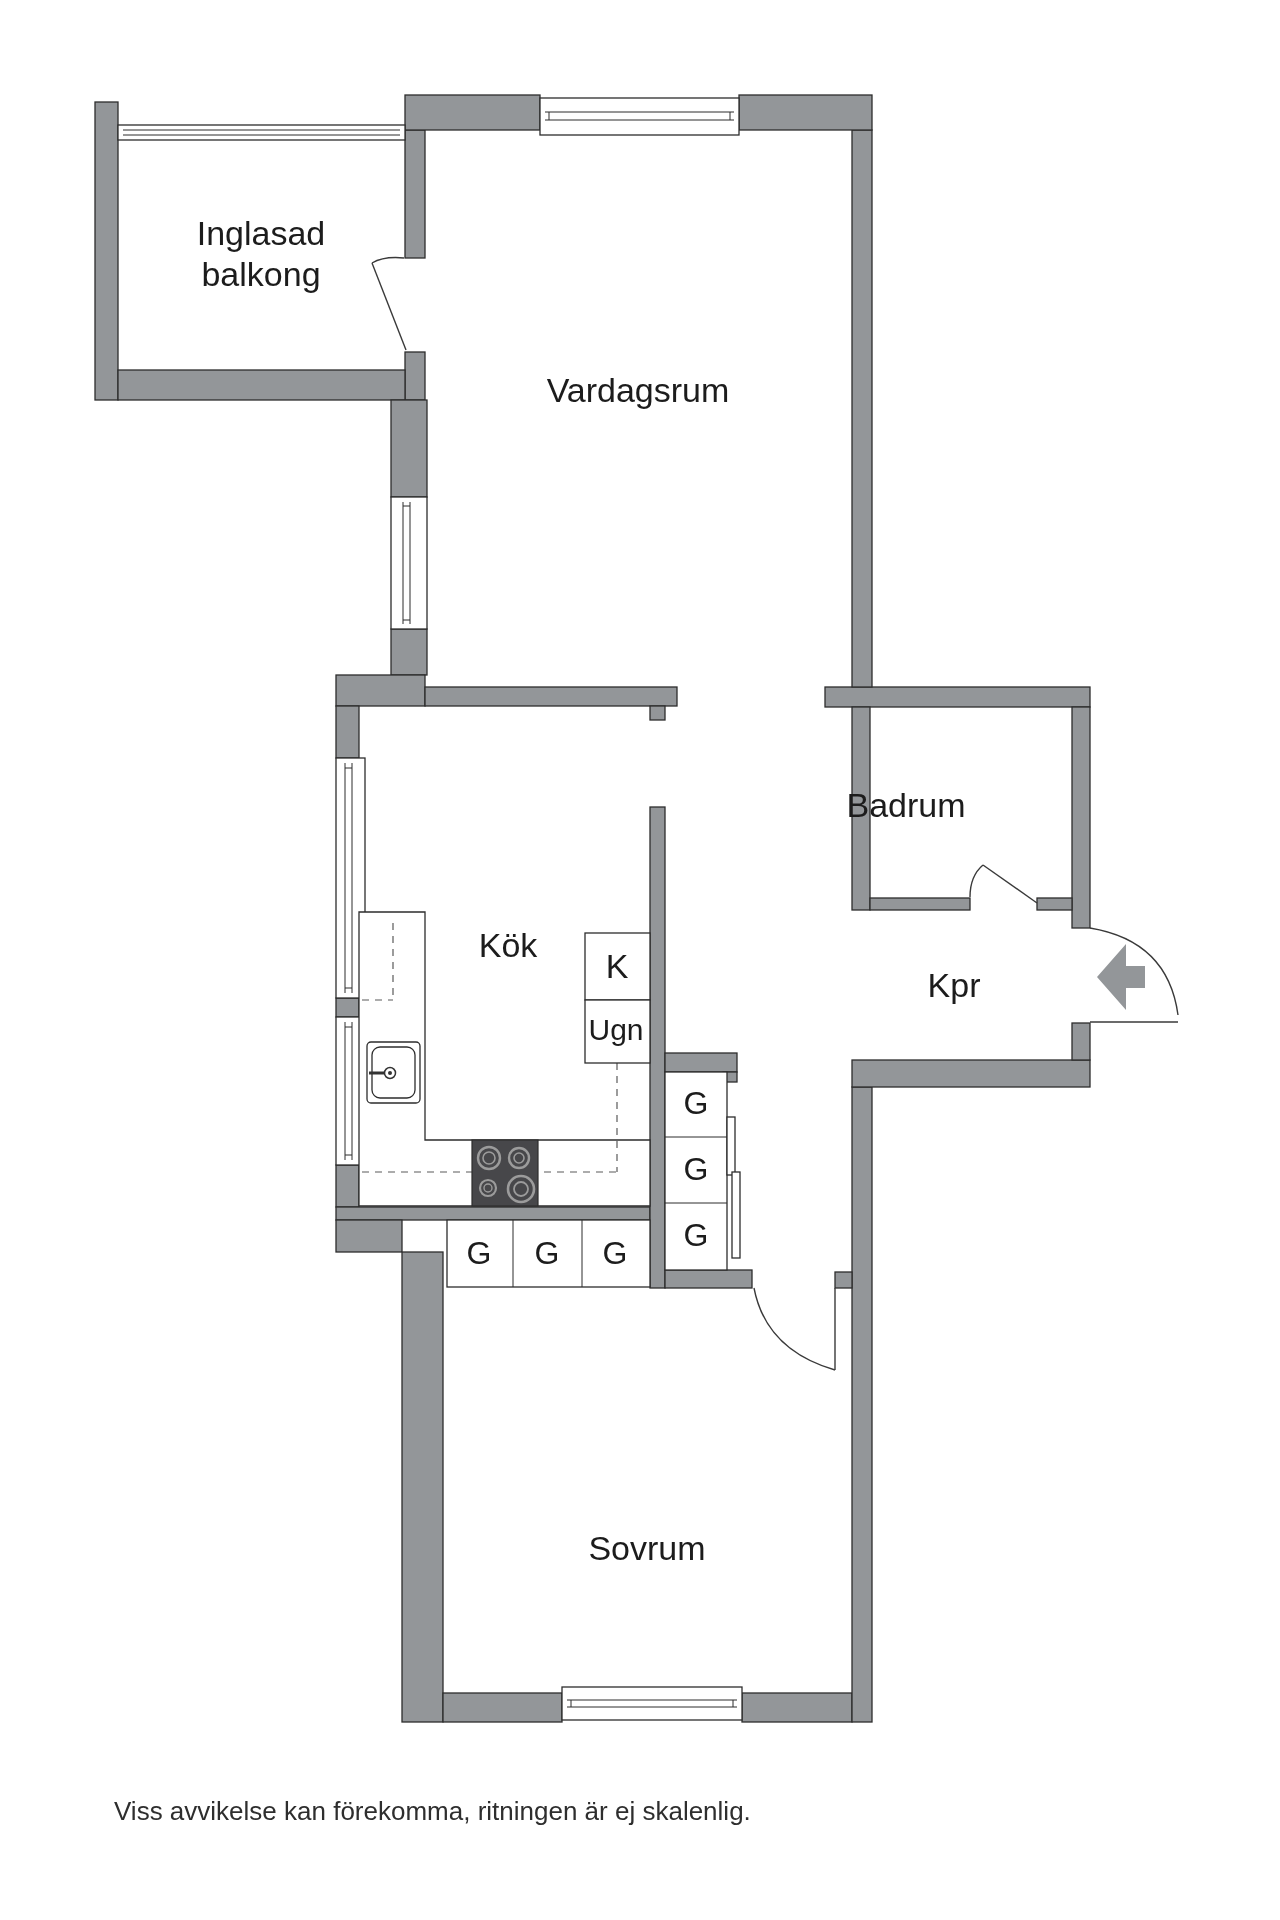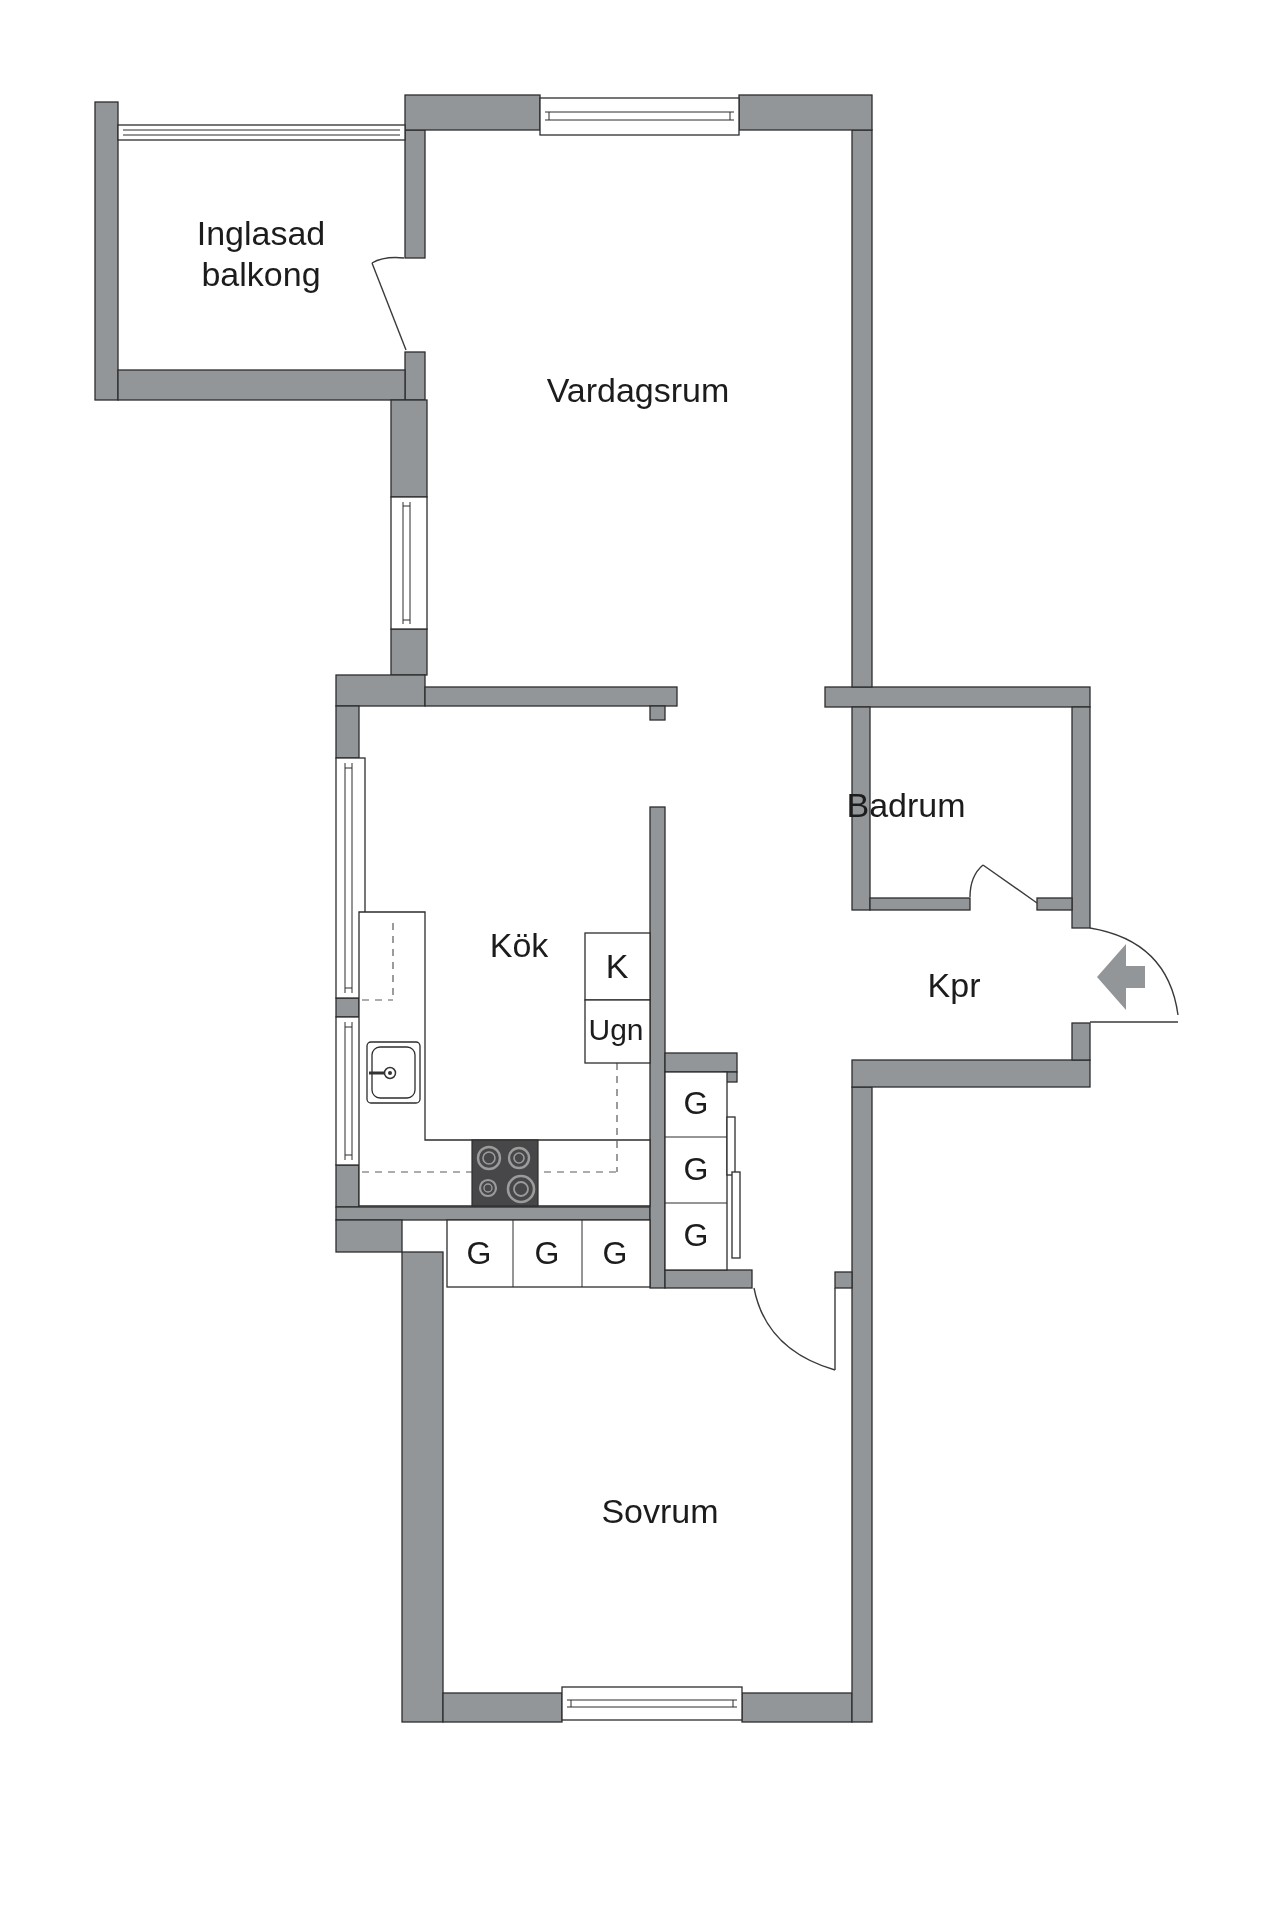--- a/index.html
+++ b/index.html
@@ -185,27 +185,28 @@
     </g>
   </svg>
 
   <div class="lbl" style="left:261px;top:254px;">
     <div>Inglasad</div>
     <div>balkong</div>
   </div>
 
   <div class="lbl" style="left:638px;top:391px;">Vardagsrum</div>
   <div class="lbl" style="left:906px;top:806px;">Badrum</div>
-  <div class="lbl" style="left:508px;top:946px;margin-left:11px;">Kök</div>
+  <div class="lbl" style="left:508px;top:946px;">Kök</div>
   <div class="lbl" style="left:954px;top:986px;text-align:center;">Kpr</div>
-  <div class="lbl" style="left:647px;top:1512px;margin-left:13px;">Sovrum</div>
+  <div class="lbl" style="left:647px;top:1549px;">Sovrum</div>
 
   <div class="lbl" style="left:617px;top:967px;">K</div>
   <div class="lbl small" style="left:616px;top:1030px;">Ugn</div>
 
   <div class="lbl g" style="left:479px;top:1254px;">G</div>
   <div class="lbl g" style="left:547px;top:1254px;">G</div>
   <div class="lbl g" style="left:615px;top:1254px;">G</div>
   <div class="lbl g" style="left:696px;top:1104px;">G</div>
   <div class="lbl g" style="left:696px;top:1170px;">G</div>
   <div class="lbl g" style="left:696px;top:1236px;">G</div>
 
+  <div class="footer-note">Viss avvikelse kan förekomma, ritningen är ej skalenlig.</div>
 </div>
 
 </body></html>

